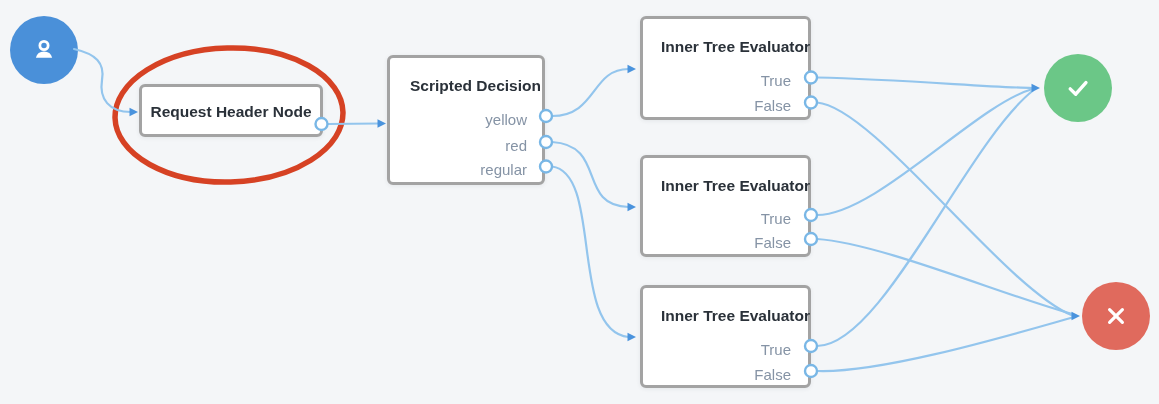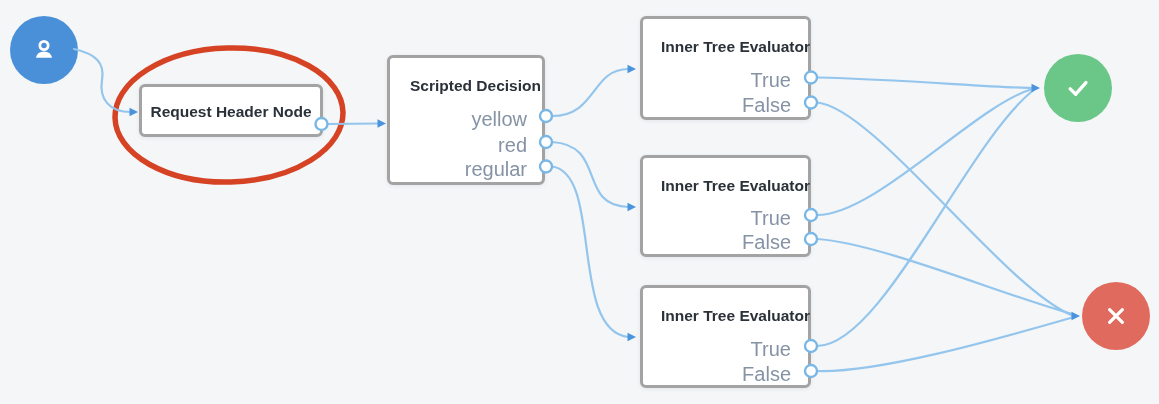--- a/index.html
+++ b/index.html
@@ -28,21 +28,21 @@
     color:#2a3139;
     white-space:nowrap;
   }
   .node-title.centered{
     left:0;right:0;text-align:center;
   }
   .outcome-label{
     position:absolute;
     right:15px;
     transform:translateY(-50%);
-    font-size:20px;
+    font-size:15px;
     color:#8593a5;
     white-space:nowrap;
   }
   .terminal{
     position:absolute;
     width:68px;height:68px;
     border-radius:50%;
     display:flex;align-items:center;justify-content:center;
   }
   .overlay{

